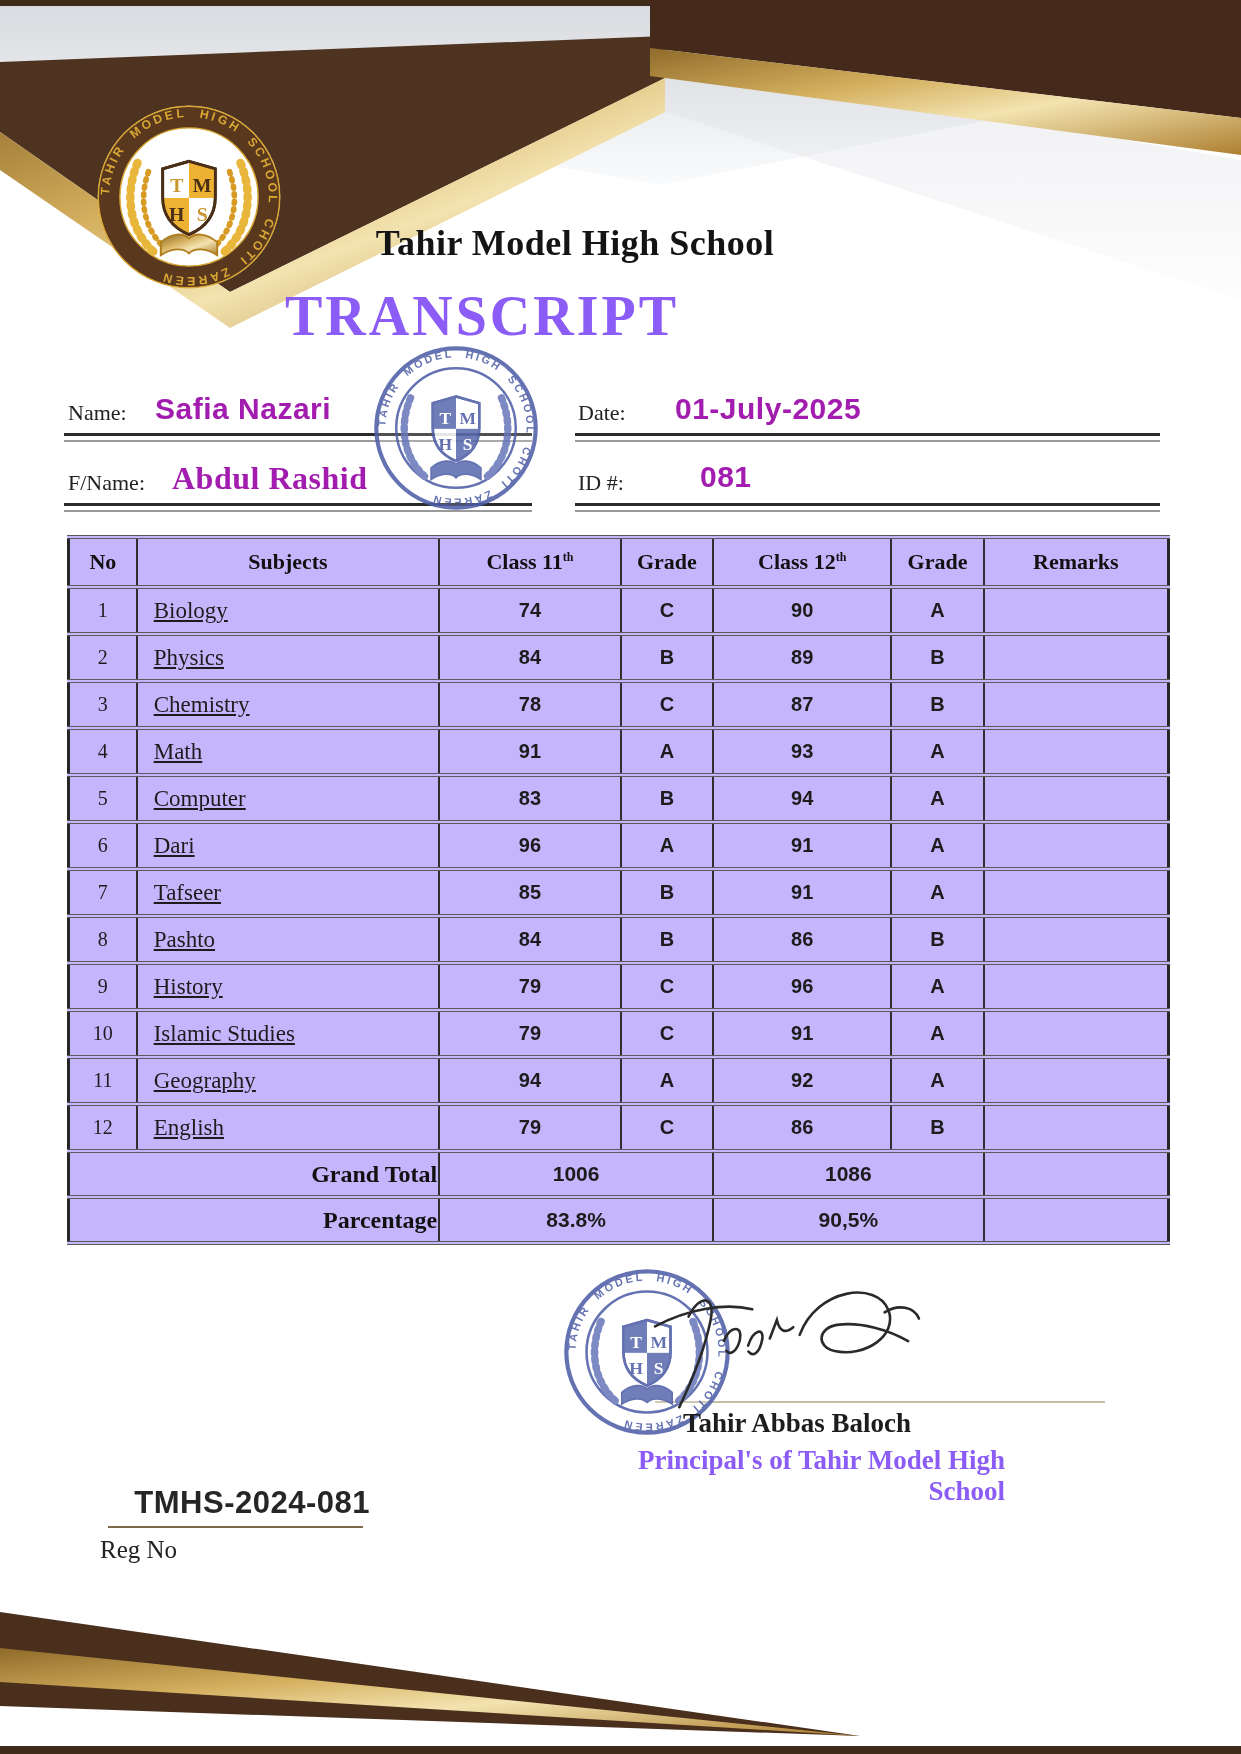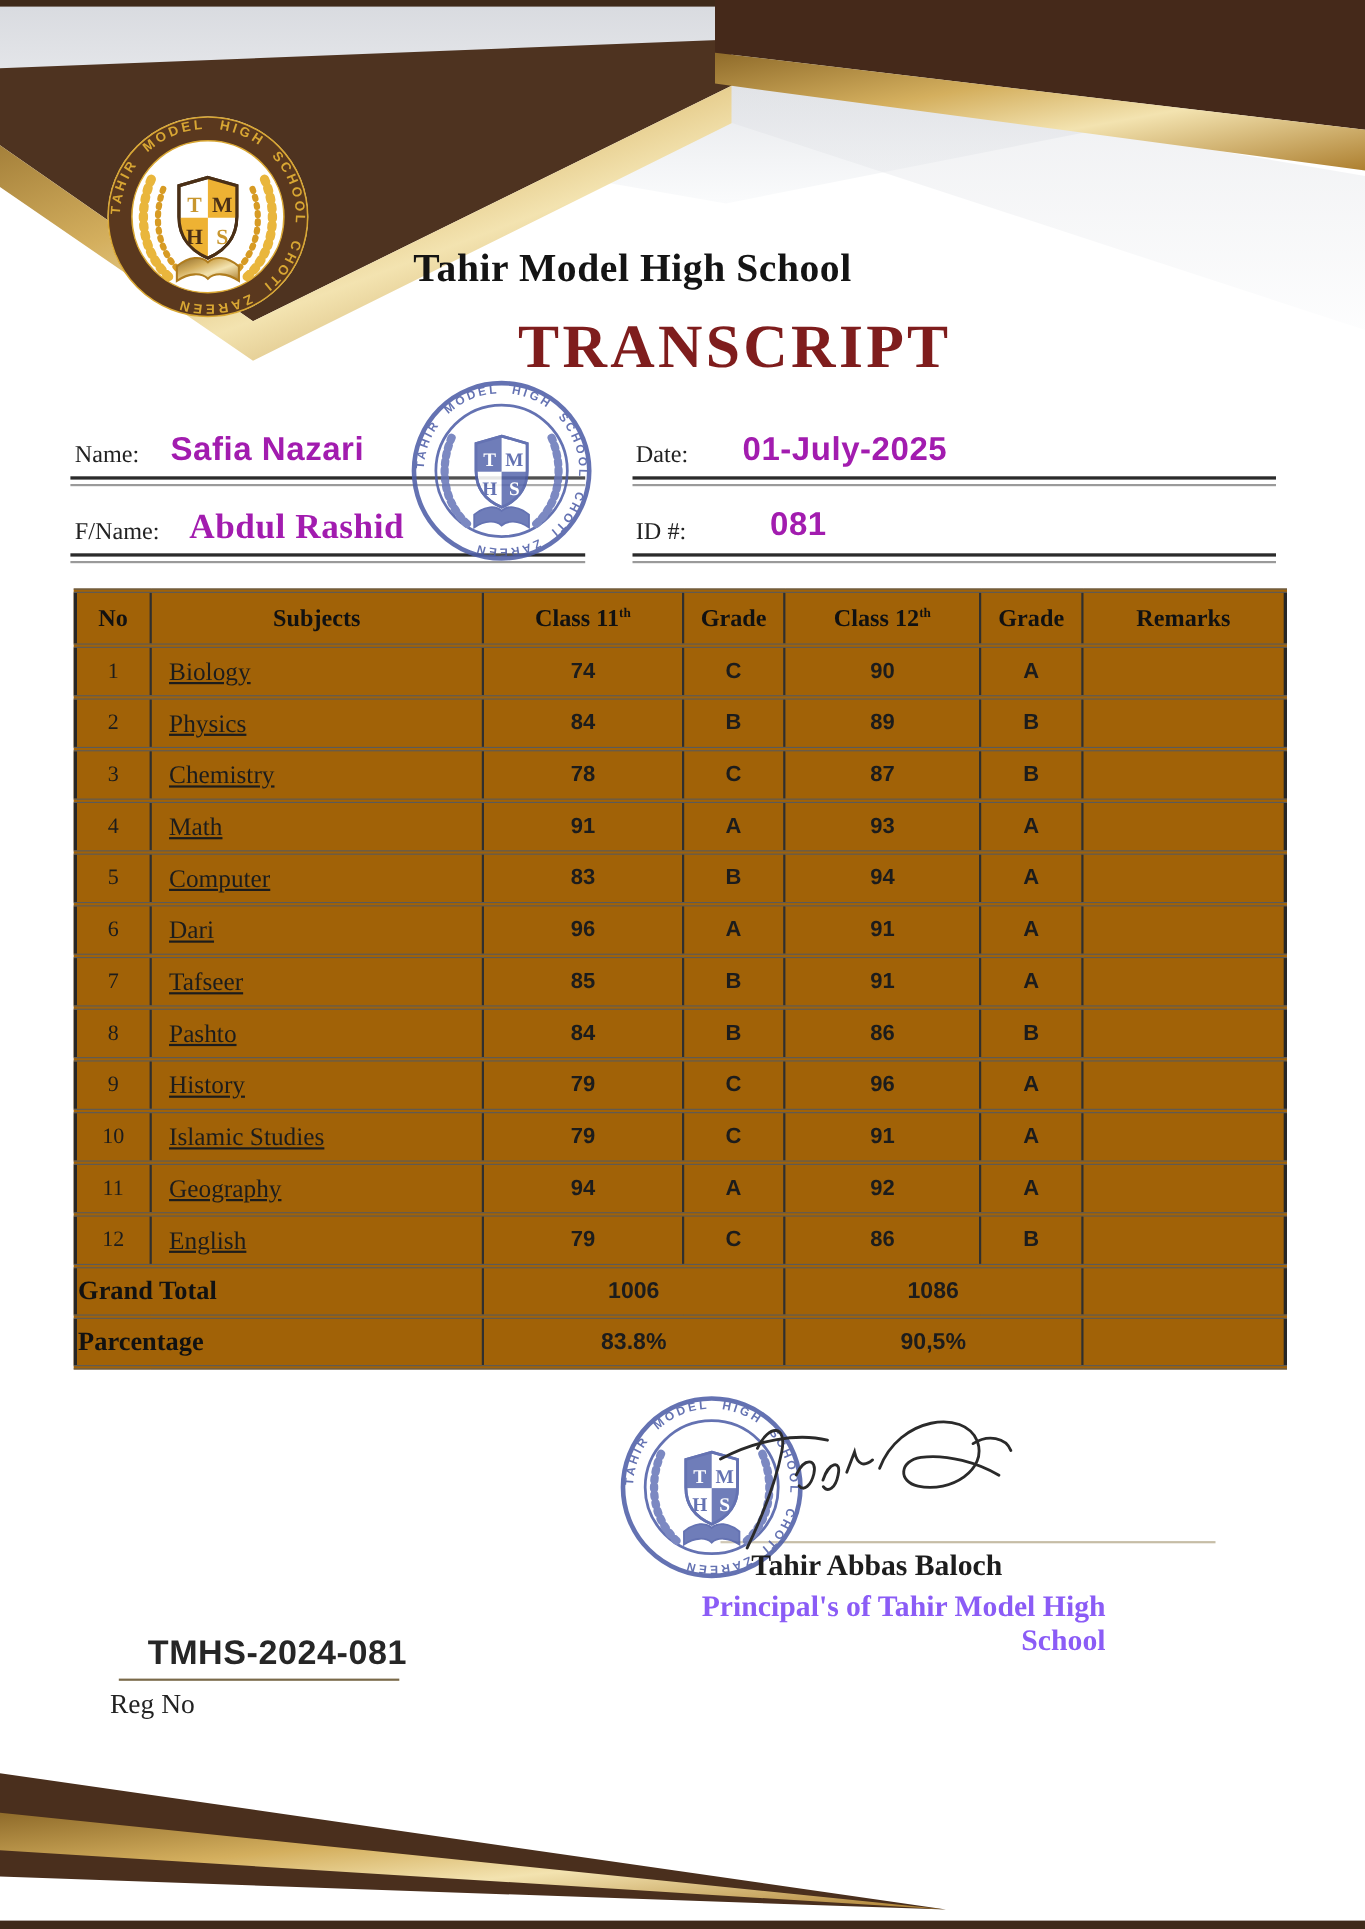--- a/index.html
+++ b/index.html
@@ -10,49 +10,49 @@
   }
   .abs{position:absolute;}
   svg{display:block;}
 
   
   .school-title{
     left:285px;top:222px;width:580px;text-align:center;
     font:bold 36px "Liberation Serif", serif;color:#141414;letter-spacing:.5px;
   }
   .doc-title{
-    left:285px;top:284px;width:580px;text-align:right;
-    font:900 56px "Liberation Serif", serif;color:#7f1d1d;letter-spacing:3px;
+    left:285px;top:284px;width:580px;text-align:left;
+    font:900 56px "Liberation Serif", serif;color:#8b5cf6;letter-spacing:3px;
   }
 
   
   .flabel{font:22px "Liberation Serif", serif;color:#222;}
   .fvalue{font:bold 30px "Liberation Sans", sans-serif;color:#a21caf;letter-spacing:.5px;}
   .dline{height:4px;border-top:3px solid #2b2b2b;border-bottom:2px solid #9a9a9a;}
 
   
   .gtable{
     position:absolute;left:67px;top:535px;width:1103px;
-    border-collapse:collapse;table-layout:fixed;background:#a16207;
+    border-collapse:collapse;table-layout:fixed;background:#c4b5fd;
     border:3px solid #262626;
   }
   .gtable th,.gtable td{
     border-left:2px solid #2f2f2f;border-right:2px solid #2f2f2f;
     border-top:4px double #5a5a5a;border-bottom:4px double #5a5a5a;
     overflow:hidden;white-space:nowrap;
   }
   .gtable th{height:44px;font:bold 22px "Liberation Serif", serif;text-align:center;color:#111;}
   .gtable th sup{font-size:12px;}
   .gtable tbody td{height:41px;}
   td.c0{font:20px "Liberation Serif", serif;text-align:center;}
   td.c1{font:23px "Liberation Serif", serif;text-align:left;padding-left:16px;text-decoration:underline;}
   td.c2,td.c3,td.c4,td.c5{font:bold 20px "Liberation Sans", sans-serif;text-align:center;}
   td.c6{}
   .gtable tfoot td{height:40px;}
-  .tf-label{font:bold 24px "Liberation Serif", serif;text-align:left;color:#111;}
+  .tf-label{font:bold 24px "Liberation Serif", serif;text-align:right;color:#111;}
   .tf-val{font:bold 21px "Liberation Sans", sans-serif;text-align:center;}
 
   
   .reg-value{left:100px;top:1485px;width:270px;text-align:right;
     font:bold 31px "Liberation Sans", sans-serif;color:#262626;letter-spacing:.5px;}
   .reg-underline{left:108px;top:1526px;width:255px;border-top:2px solid #7a6a4a;}
   .reg-label{left:100px;top:1536px;width:270px;
     font:25px "Liberation Serif", serif;color:#222;}
   .sig-line{left:655px;top:1401px;width:450px;border-top:2px solid #c6bda6;}
   .principal-name{left:683px;top:1408px;font:600 27px "Liberation Serif", serif;color:#1d1d1d;z-index:6;}

